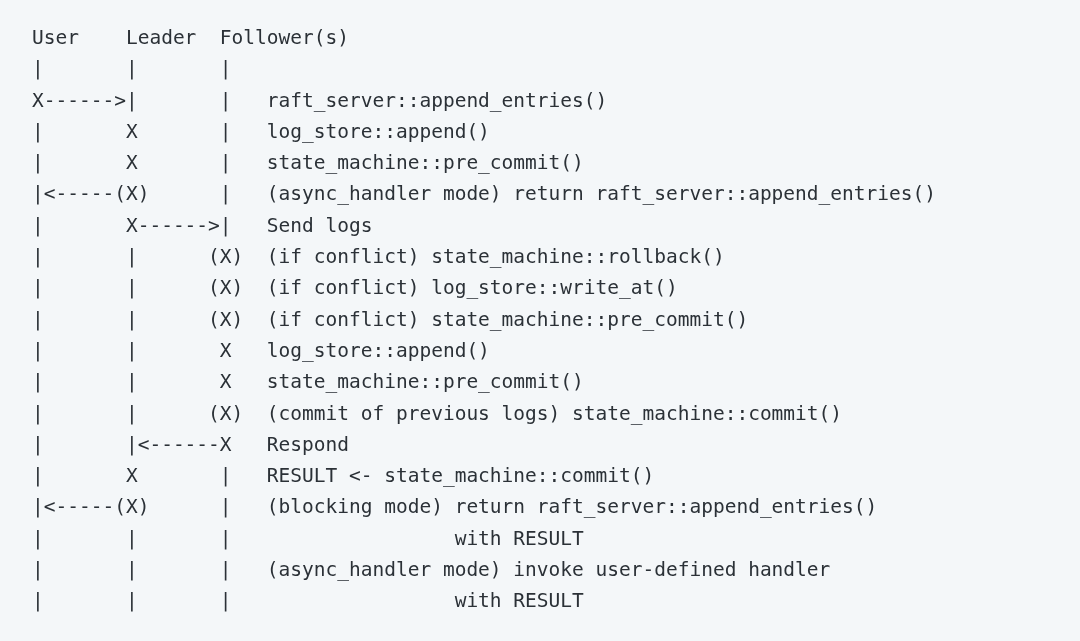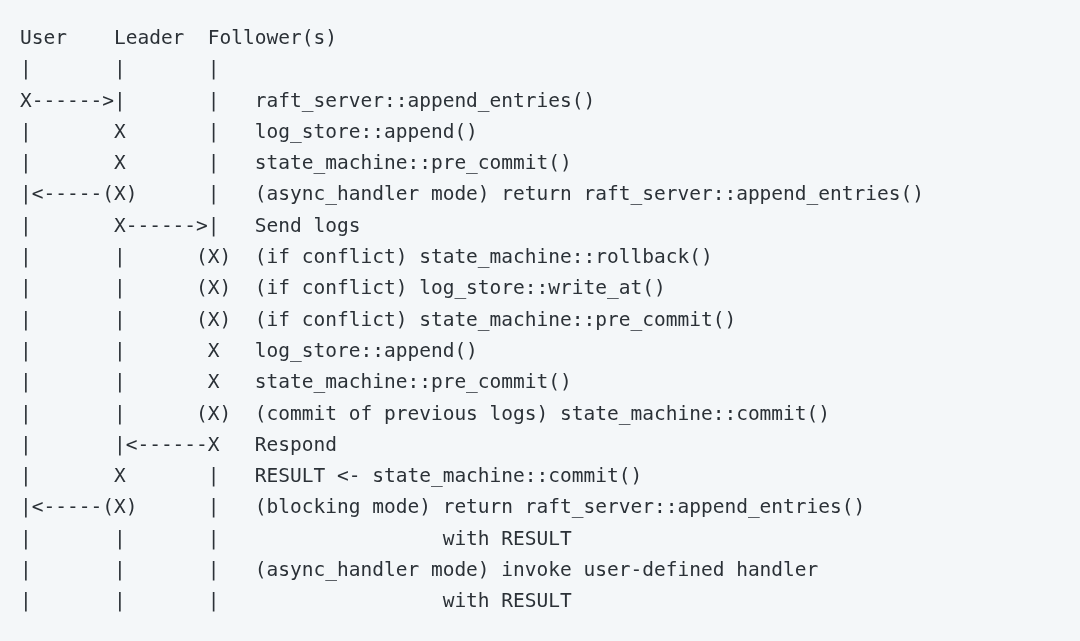--- a/index.html
+++ b/index.html
@@ -9,21 +9,21 @@
     background: #f4f7f9;
   }
   body {
     width: 1080px;
     height: 641px;
     overflow: hidden;
     font-family: "DejaVu Sans Mono", "Liberation Mono", monospace;
   }
   #diagram {
     position: absolute;
-    left: 20px;
+    left: 32px;
     top: 22px;
     margin: 0;
     padding: 0;
     font-family: "DejaVu Sans Mono", "Liberation Mono", monospace;
     font-size: 19.5px;
     line-height: 31.3px;
     letter-spacing: 0px;
     color: #2b3137;
     white-space: pre;
     -webkit-font-smoothing: antialiased;

